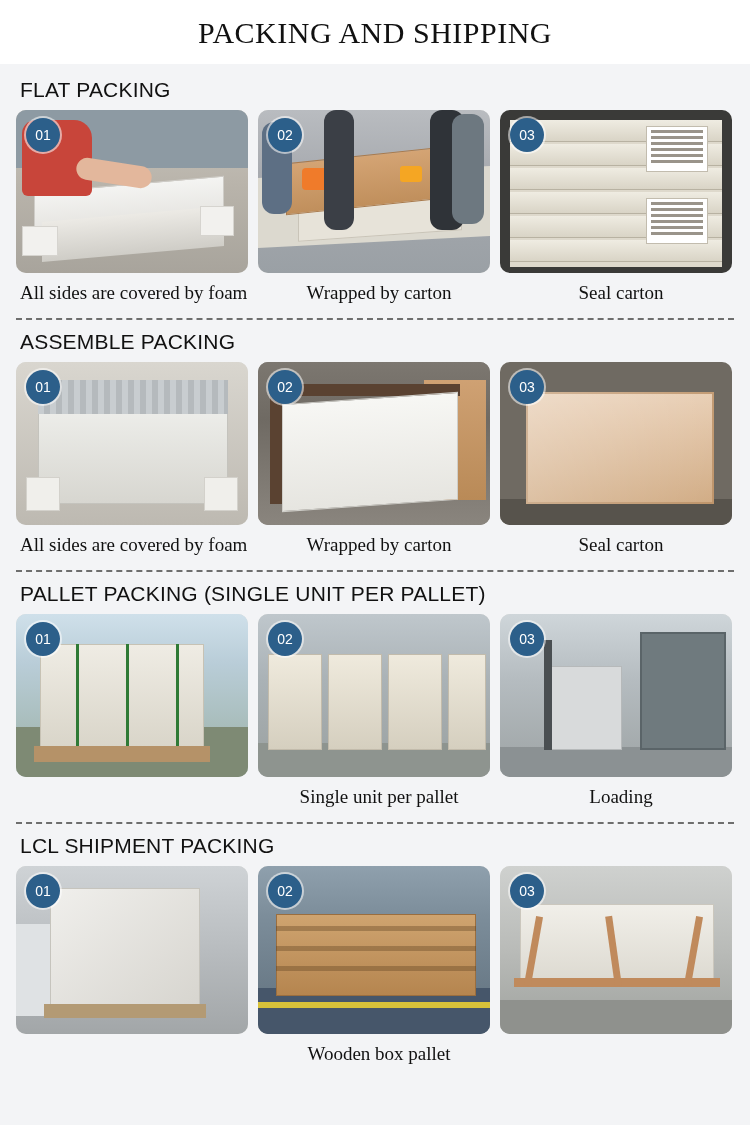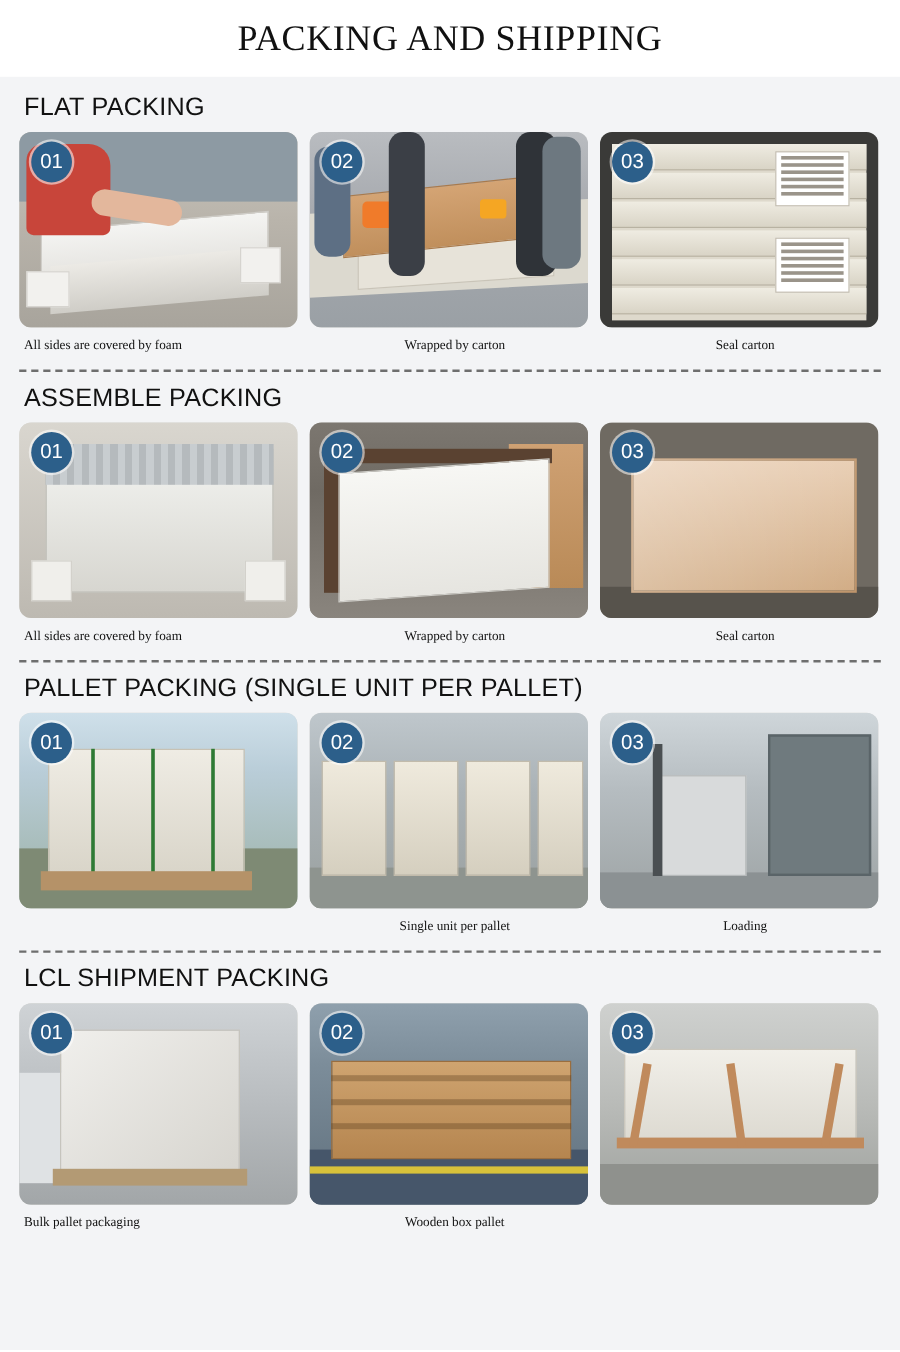--- a/index.html
+++ b/index.html
@@ -61,29 +61,29 @@
   .photo.tall { height: 168px; }
   .badge {
     position: absolute;
     top: 8px;
     left: 10px;
     width: 34px;
     height: 34px;
     border-radius: 50%;
     background: #2c5f8a;
     color: #ffffff;
-    font-size: 17px;
+    font-size: 14px;
     display: flex;
     align-items: center;
     justify-content: center;
     z-index: 5;
     box-shadow: 0 0 0 2px rgba(255,255,255,0.55);
   }
   .caption {
-    font-size: 11px;
+    font-size: 19px;
     color: #111111;
     padding: 9px 0 6px 4px;
     font-family: "Liberation Serif", serif;
   }
   .caption.center { text-align: center; padding-left: 10px; }
   .divider {
     border: 0;
     border-top: 2px dashed #6e6e6e;
     margin: 8px 6px 0 6px;
     height: 0;
@@ -368,21 +368,20 @@
 
         <div class="cell">
           <div class="photo tall">
             <div class="scene l1">
               <div class="mach"></div>
               <div class="wrapped"></div>
               <div class="pallet"></div>
             </div>
             <div class="badge">01</div>
           </div>
-          <div class="caption">Bulk pallet packaging</div>
         </div>
 
         <div class="cell">
           <div class="photo tall">
             <div class="scene l2">
               <div class="floor"></div>
               <div class="line"></div>
               <div class="box"></div>
               <div class="plank" style="top:60px"></div>
               <div class="plank" style="top:80px"></div>

